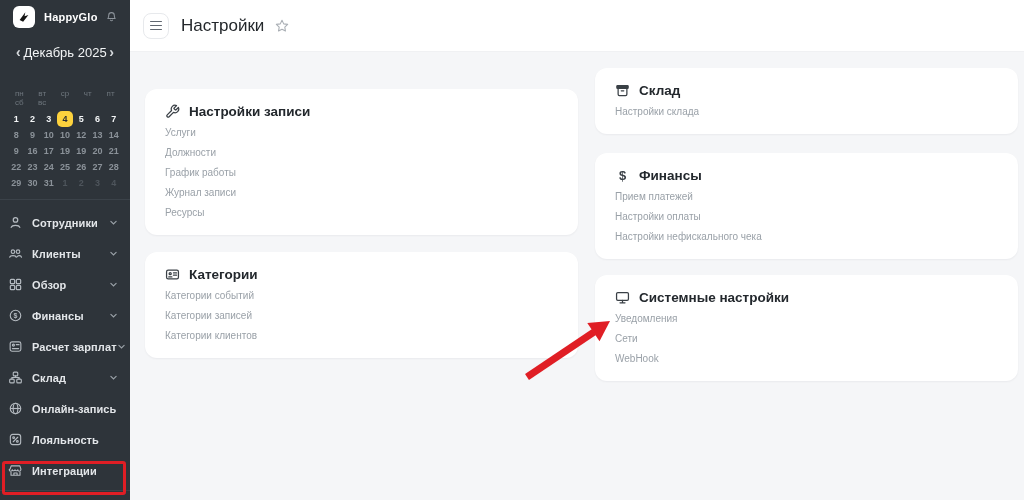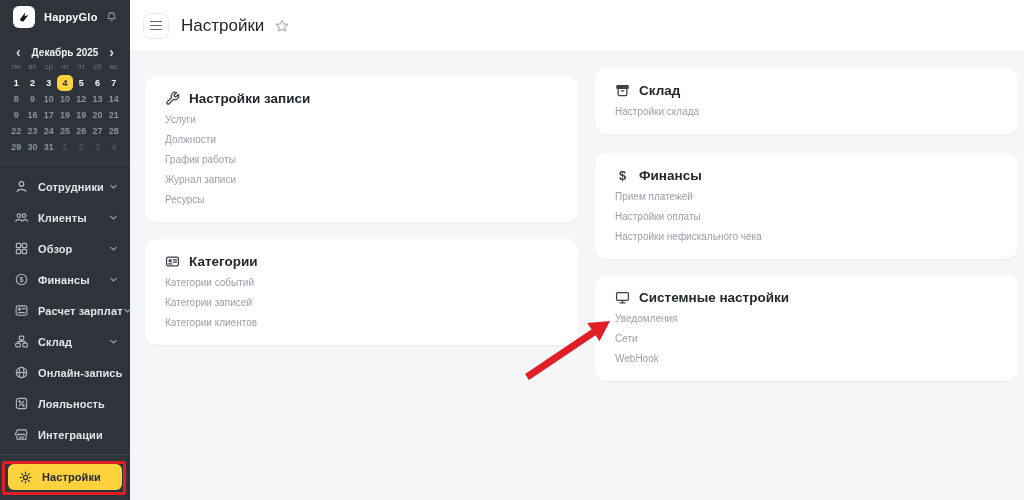--- a/index.html
+++ b/index.html
@@ -11,35 +11,35 @@
     background:#2e343a; color:#e6e9ec; z-index:1; }
   .logo-row { display:flex; align-items:center; padding:2px 12px 5px 13px; height:36px; }
   .logo-box { width:22px; height:22px; background:#fff; border-radius:6px;
     display:flex; align-items:center; justify-content:center; flex:0 0 22px; }
   .brand { font-size:11px; font-weight:bold; color:#ffffff; margin-left:9px; letter-spacing:.2px; }
   .bell { margin-left:auto; color:#8d949b; display:flex; }
 
   .calendar { padding:6px 8px 4px; }
   .cal-head { display:flex; align-items:center; justify-content:space-between;
     padding:0 8px; height:20px; }
-  .cal-title { font-size:10px; font-weight:bold; color:#f2f4f5; }
+  .cal-title { font-size:13px; font-weight:normal; color:#f2f4f5; }
   .cal-arrow { color:#d7dbde; font-size:14px; line-height:14px; cursor:pointer; font-weight:bold; }
-  .cal-weekdays { display:grid; grid-template-columns:repeat(7,1fr); margin-top:0; }
+  .cal-weekdays { display:grid; grid-template-columns:repeat(5,1fr); margin-top:27px; }
   .cal-weekdays div { font-size:8px; color:#6e767d; text-align:center; }
   .cal-grid { display:grid; grid-template-columns:repeat(7,1fr); margin-top:4px; }
   .day { height:16px; display:flex; align-items:center; justify-content:center;
     font-size:9px; font-weight:bold; color:#8b9299; }
   .day.bright { color:#f4f6f7; }
   .day.dim { color:#4e555c; }
   .day.selected { background:#fdd23d; color:#2b2e32; border-radius:5px; }
 
   .side-divider { height:1px; background:#3b4249; margin-top:4px; }
 
   .nav { padding-top:7px; }
-  .nav-item { height:31px; display:flex; align-items:center; padding:0 12px 0 14px; cursor:pointer; }
+  .nav-item { height:31px; display:flex; align-items:center; padding:0 12px 0 8px; cursor:pointer; }
   .nav-icon { width:15px; height:15px; color:#b4bac0; margin-right:9px; flex:0 0 15px; display:flex; }
   .nav-icon svg { width:15px; height:15px; }
   .nav-label { font-size:11px; font-weight:600; color:#e3e6e9; letter-spacing:.1px; white-space:nowrap; }
   .chevron { margin-left:auto; color:#99a0a6; display:flex; }
 
   .settings-item { margin:9px 8px 0; height:26px; border-radius:6px; background:#fdd23d;
     display:flex; align-items:center; padding:0 10px; cursor:pointer; }
   .settings-item .nav-icon { color:#2b2f33; }
   .settings-item .nav-label { color:#26292d; font-weight:bold; }
 
@@ -52,21 +52,21 @@
     padding-left:13px; border-bottom:1px solid #f0f1f3; }
   .menu-btn { width:26px; height:26px; border:1px solid #e7e9ec; border-radius:8px;
     background:#fff; display:flex; flex-direction:column; align-items:center;
     justify-content:center; gap:2.5px; cursor:pointer; }
   .menu-btn i { display:block; width:12px; height:1.5px; background:#606770; border-radius:1px; }
   .page-title { font-size:17px; color:#23272b; font-weight:500; margin-left:12px; }
   .star-btn { margin-left:10px; color:#a9aeb4; display:flex; cursor:pointer; }
 
   .content { position:relative; height:448px; background:#f5f6f8; }
   .col { position:absolute; }
-  .col-left  { left:15px;  top:24px; width:433px; }
+  .col-left  { left:15px;  top:37px; width:433px; }
   .col-right { left:465px; top:16px; width:423px; }
 
   .card { background:#fff; border-radius:12px; padding:12px 20px;
     box-shadow:0 1px 2px rgba(16,24,40,.05); }
   .mb17 { margin-bottom:17px; } .mb19 { margin-bottom:19px; } .mb16 { margin-bottom:16px; }
   .card-title-row { display:flex; align-items:center; gap:9px; height:20px; margin-bottom:2px; }
   .card-icon { width:15px; height:15px; color:#3a4046; display:flex; flex:0 0 15px;
     align-items:center; justify-content:center; }
   .card-icon svg { width:15px; height:15px; }
   .dollar-glyph { font-size:13px; font-weight:bold; color:#3a4046; }

